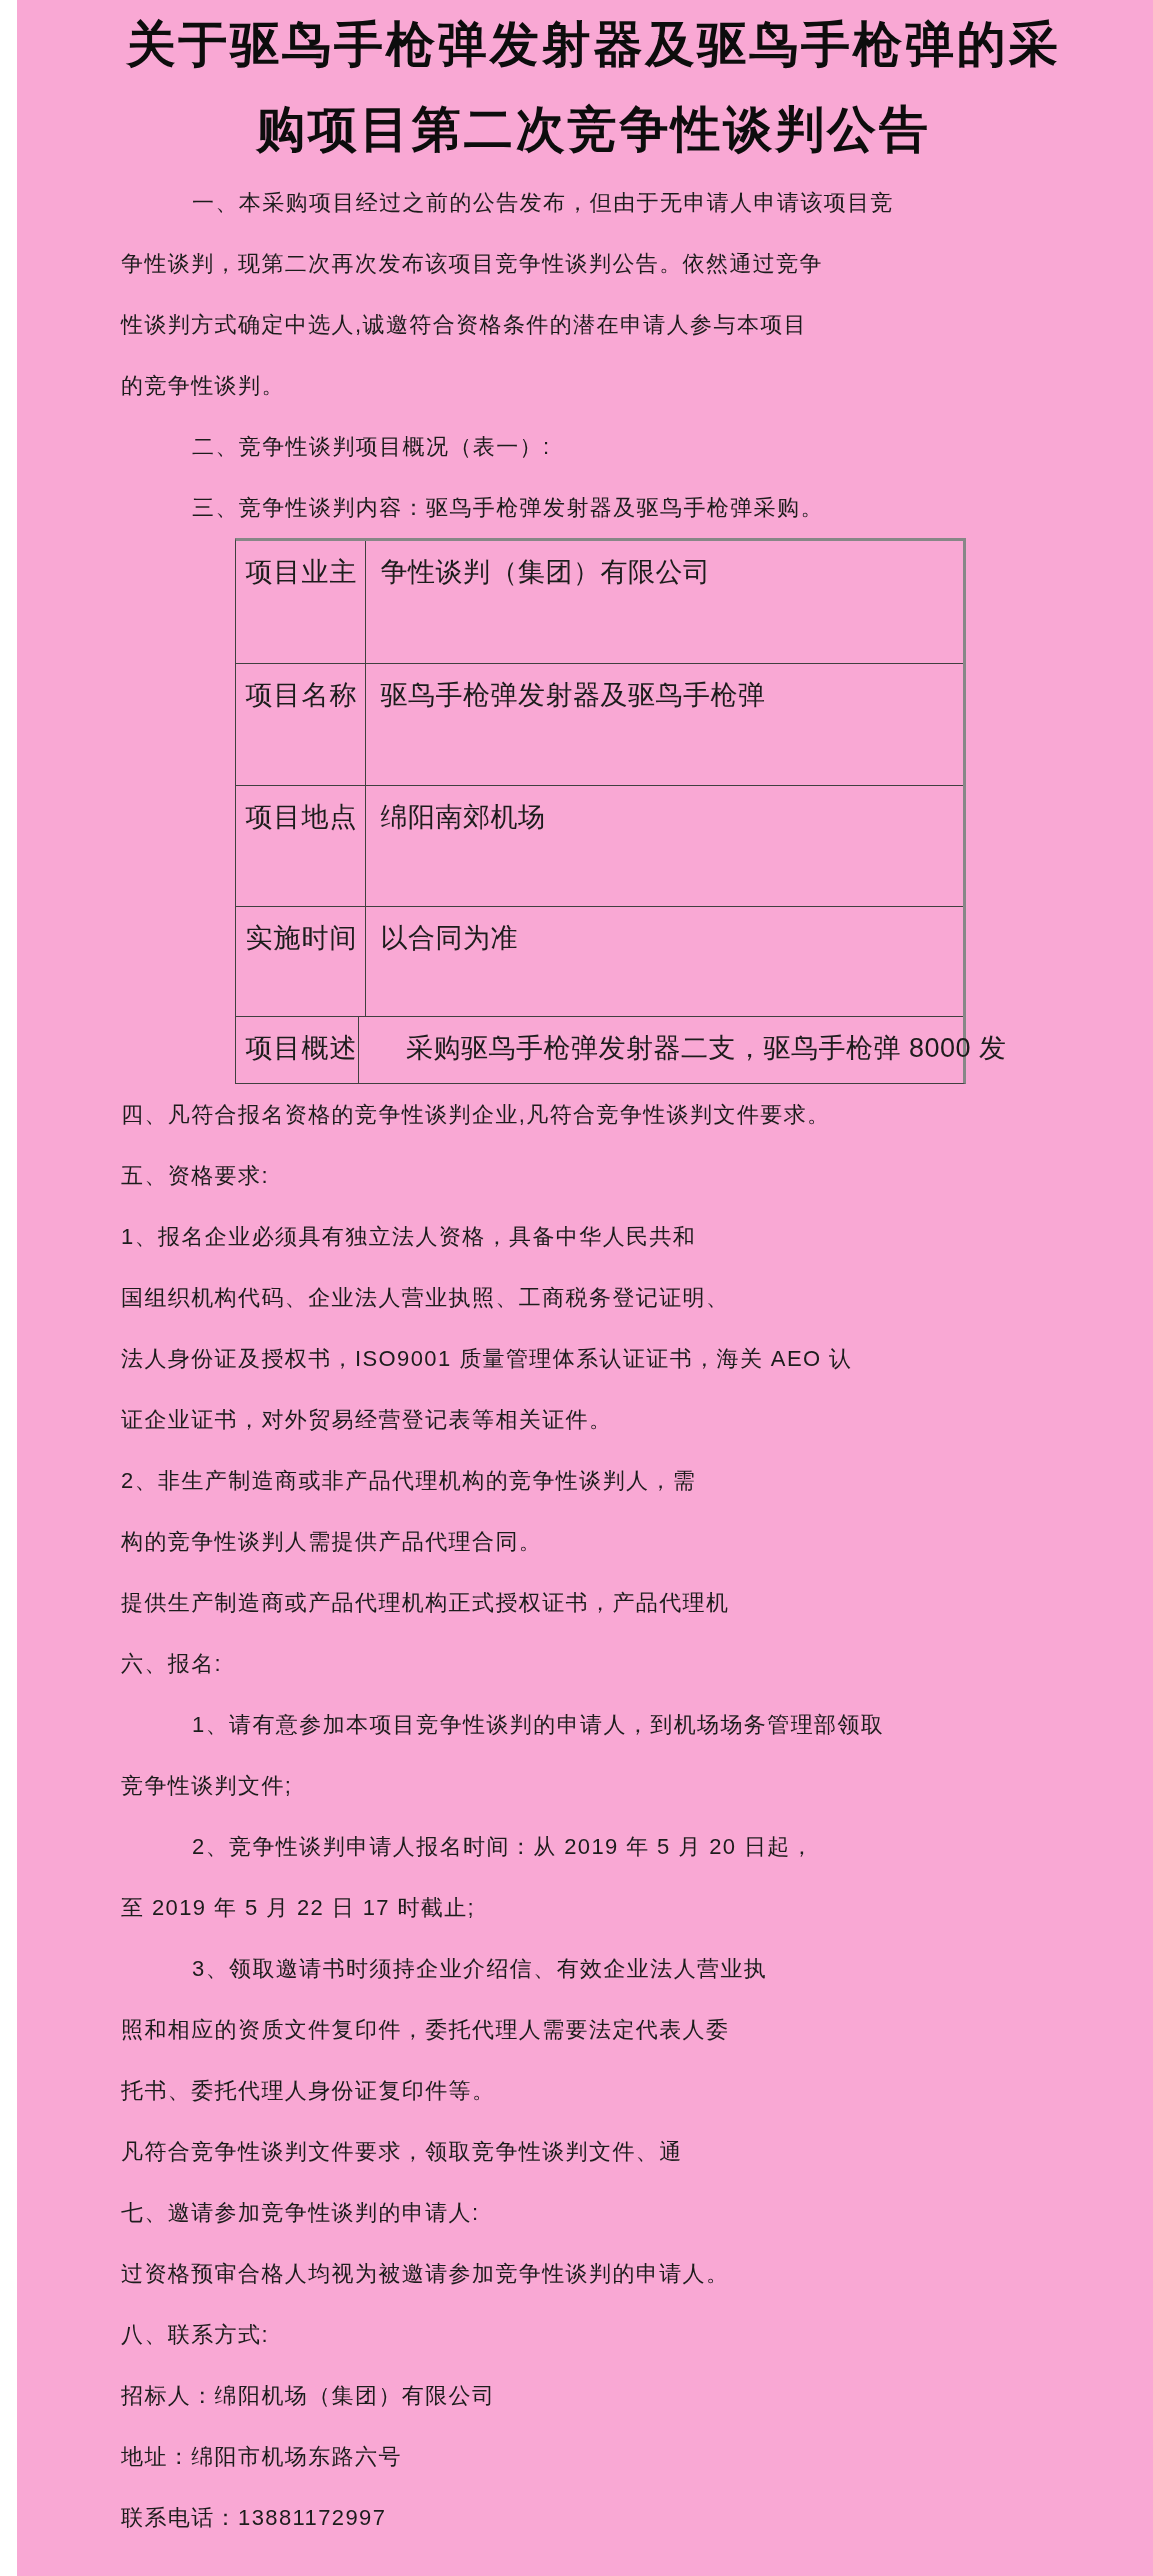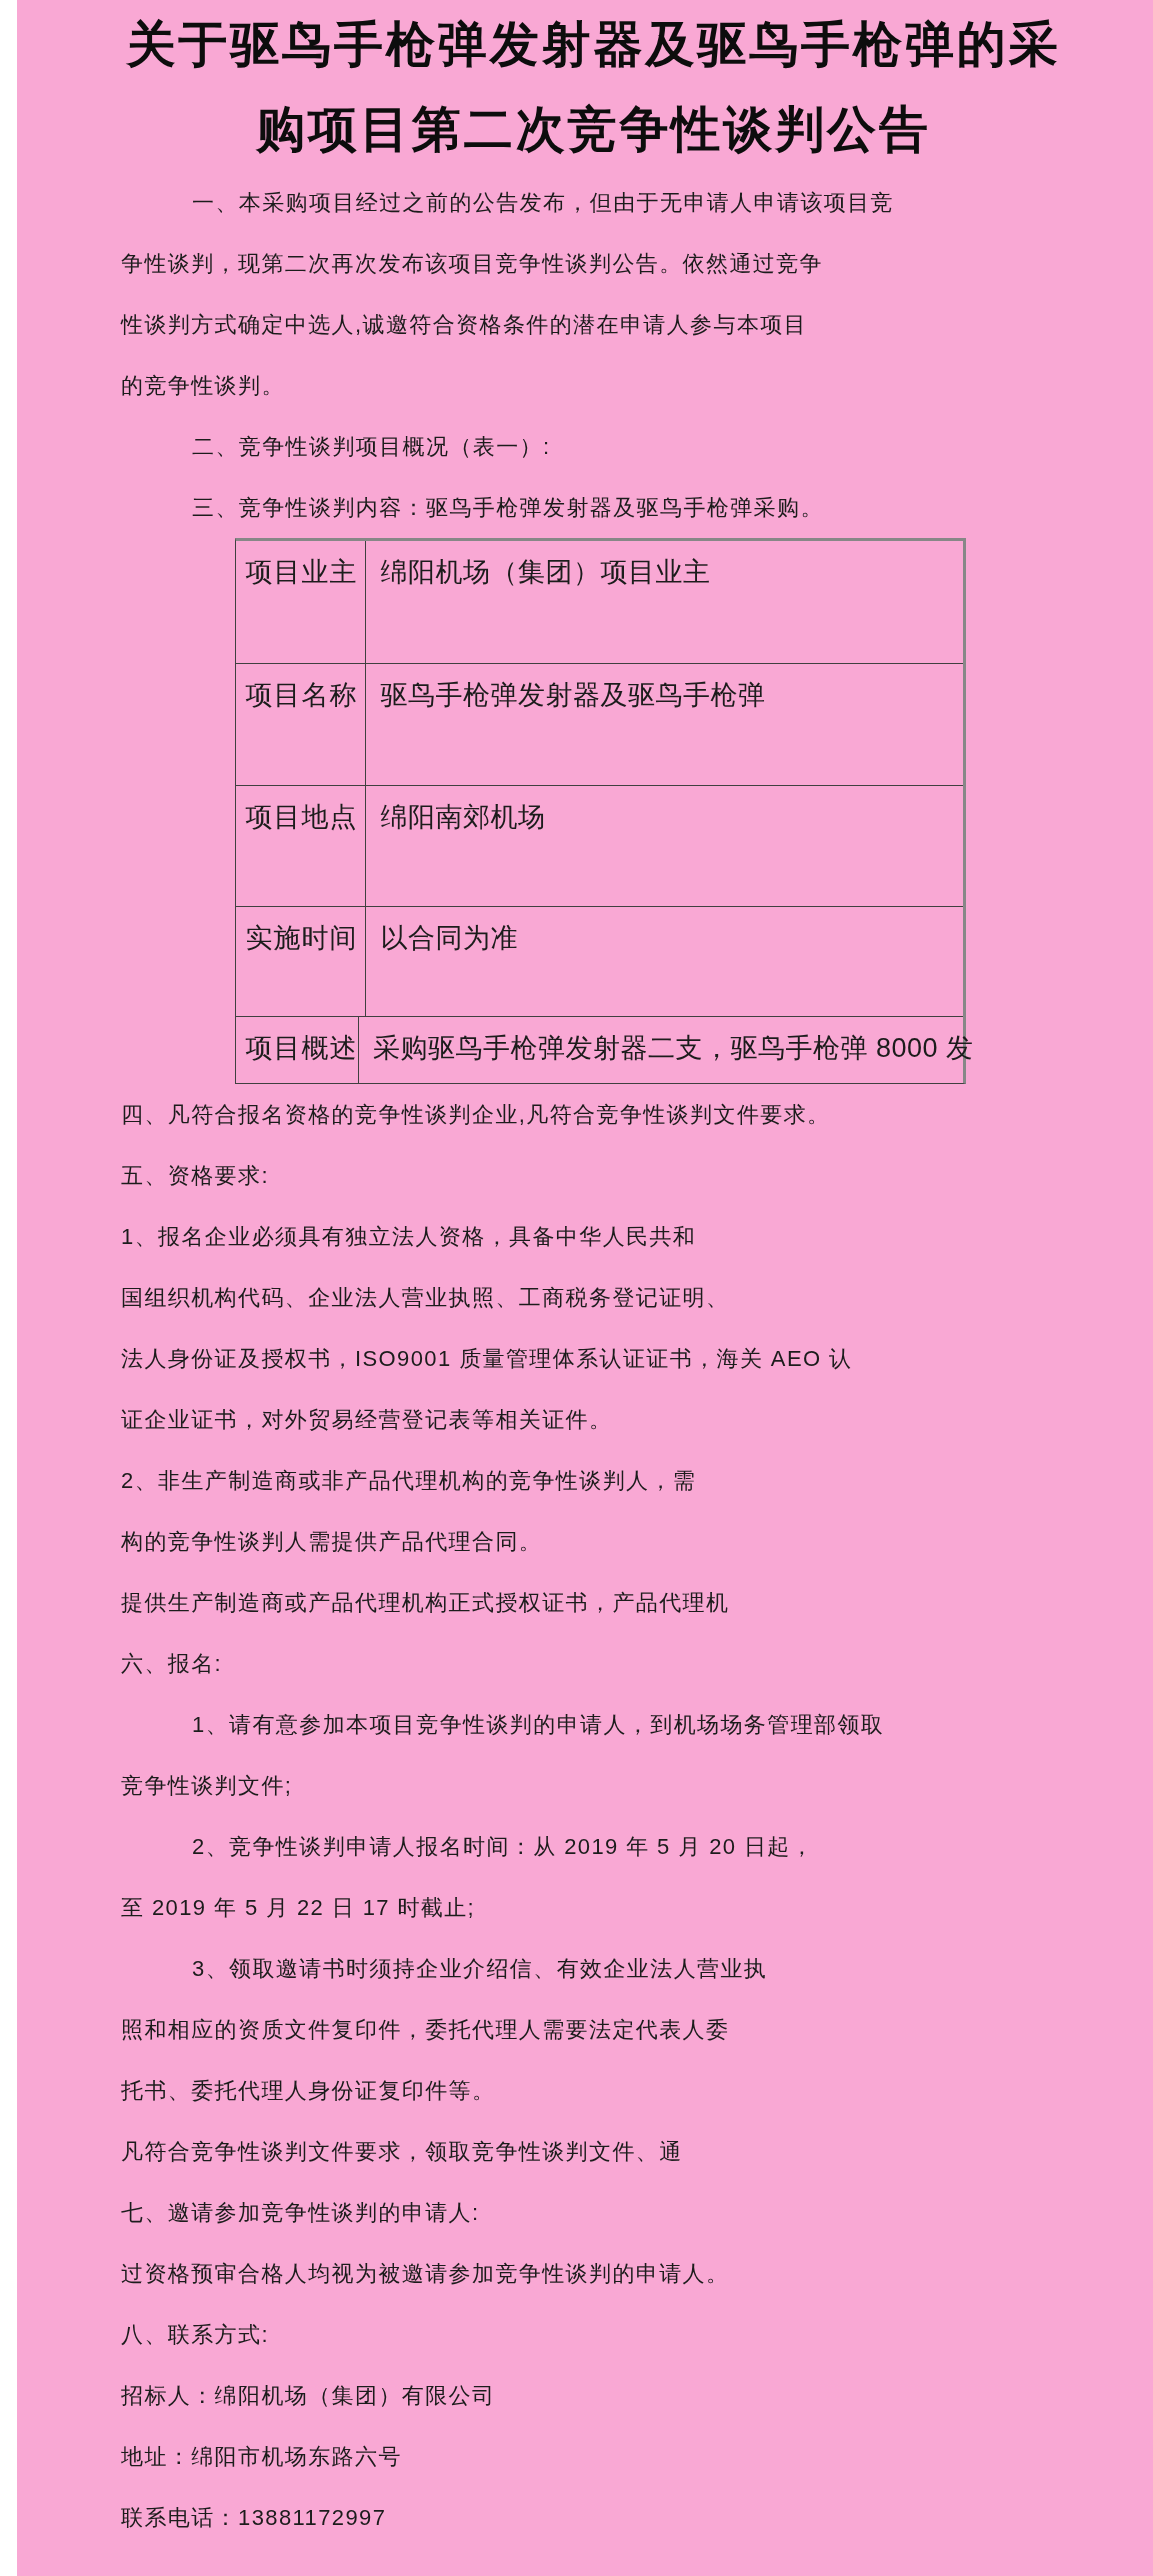--- a/index.html
+++ b/index.html
@@ -48,21 +48,21 @@
     border-bottom: 1.9px solid #404040;
     font-size: 27px;
     color: #1c1c1c;
   }
   .prow { display: flex; box-sizing: border-box; }
   .prow + .prow { border-top: 1.9px solid #404040; }
   .prow:nth-child(1) { height: 122px; }
   .prow:nth-child(2) { height: 122px; }
   .prow:nth-child(3) { height: 121px; }
   .prow:nth-child(4) { height: 110px; }
-  .prow:nth-child(5) { height: 67px; }
+  .prow:nth-child(5) { height: 67px; gap: 33px; }
   .pcell-label {
     width: 130px;
     box-sizing: border-box;
     border-right: 1.9px solid #404040;
     padding: 13.5px 0 0 9.6px;
     letter-spacing: 1px;
     white-space: nowrap;
   }
   .pcell-value {
     flex: 1;
@@ -87,21 +87,21 @@
     <div class="bline ind">一、本采购项目经过之前的公告发布，但由于无申请人申请该项目竞</div>
     <div class="bline">争性谈判，现第二次再次发布该项目竞争性谈判公告。依然通过竞争</div>
     <div class="bline">性谈判方式确定中选人,诚邀符合资格条件的潜在申请人参与本项目</div>
     <div class="bline">的竞争性谈判。</div>
     <div class="bline ind">二、竞争性谈判项目概况（表一）:</div>
     <div class="bline ind">三、竞争性谈判内容：驱鸟手枪弹发射器及驱鸟手枪弹采购。</div>
 
     <div class="ptable">
       <div class="prow">
         <div class="pcell-label">项目业主</div>
-        <div class="pcell-value">绵阳机场（集团）项目业主</div>
+        <div class="pcell-value">争性谈判（集团）有限公司</div>
       </div>
       <div class="prow">
         <div class="pcell-label">项目名称</div>
         <div class="pcell-value">驱鸟手枪弹发射器及驱鸟手枪弹</div>
       </div>
       <div class="prow">
         <div class="pcell-label">项目地点</div>
         <div class="pcell-value">绵阳南郊机场</div>
       </div>
       <div class="prow">

